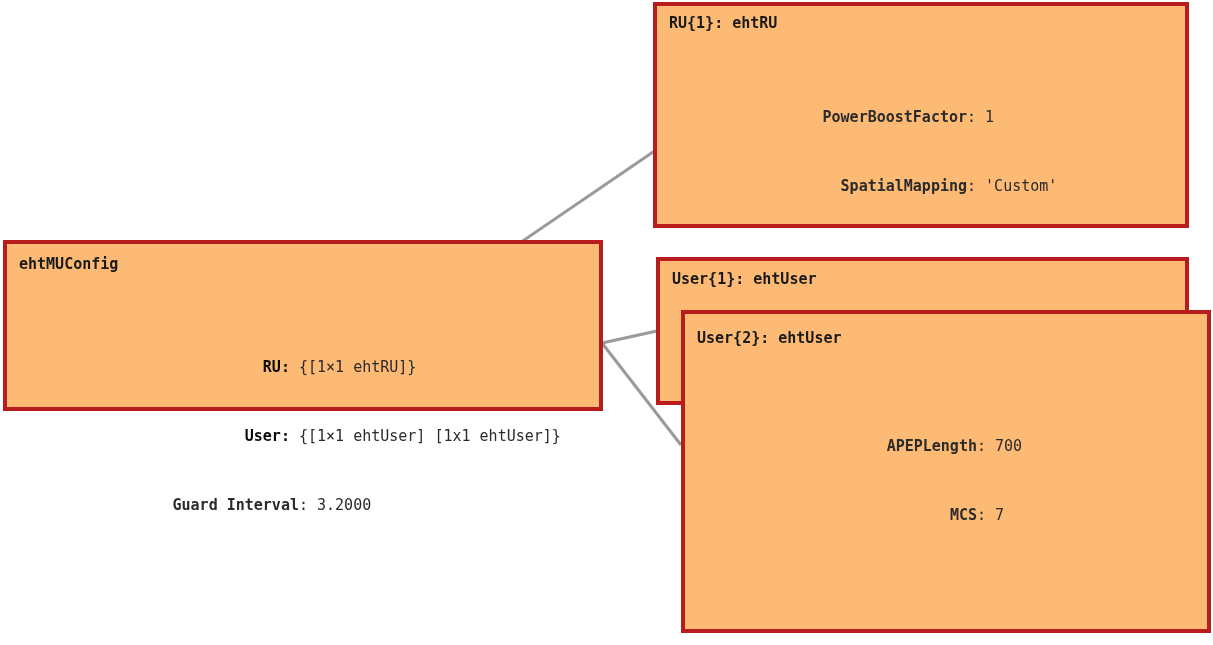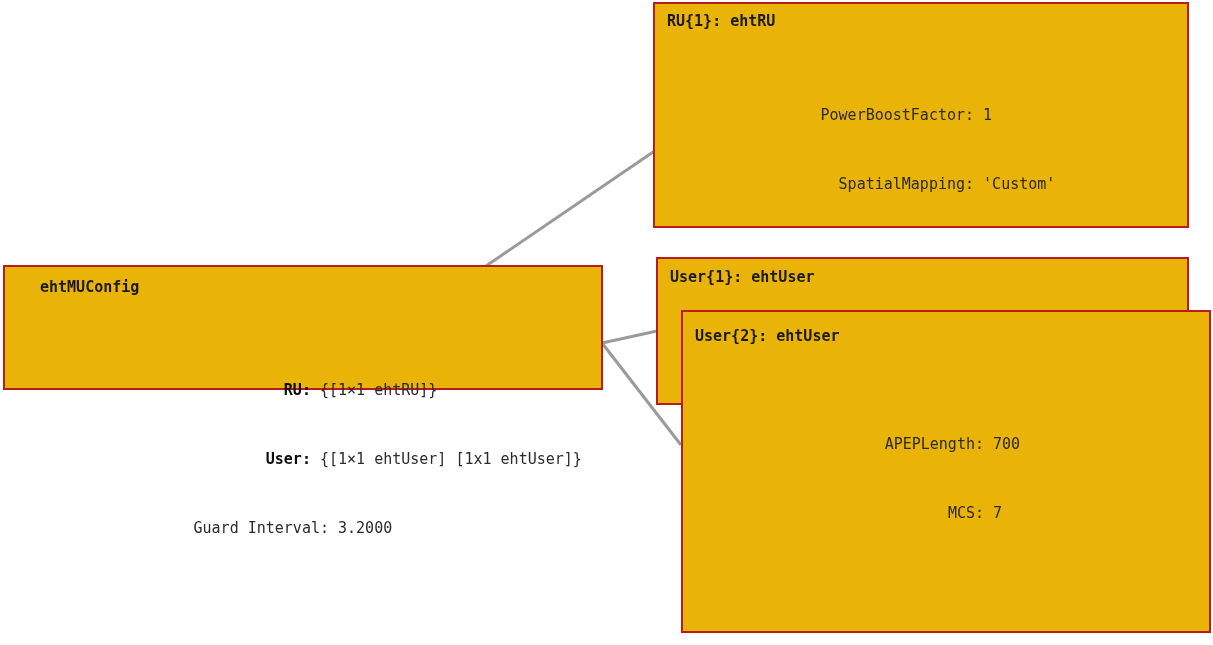--- a/index.html
+++ b/index.html
@@ -24,22 +24,22 @@
     left: 0; top: 0;
     width: 1213px;
     height: 645px;
     z-index: 1;
     pointer-events: none;
   }
 
   
   .obj-box {
     position: absolute;
-    background: #eab308;
-    border: 2px solid #b91c1c;
+    background: #fdba74;
+    border: 4px solid #b91c1c;
     box-sizing: border-box;
     z-index: 2;
   }
   .obj-box.stacked-front { z-index: 4; }
   .obj-box.stacked-back  { z-index: 3; }
 
   .box-inner {
     position: relative;
     width: 100%;
     height: 100%;
@@ -62,21 +62,21 @@
     font-size: 15px;
     line-height: 23px;
     color: #2b2b2b;
   }
   .prop-row {
     display: block;
     white-space: pre;
     height: 23px;
   }
   .prop-name {
-    font-weight: normal;
+    font-weight: bold;
     color: #2b2b2b;
   }
   .prop-name.link {
     font-weight: bold;
     color: #0b0b0b;
   }
   .prop-val {
     color: #2b2b2b;
   }
   .section-label {
@@ -119,21 +119,21 @@
         <span class="prop-row">
           <span class="prop-name">                </span><span class="prop-name">Index</span><span>: </span><span class="prop-val">1</span>
         </span>
         <span class="prop-row">
           <span class="prop-name">          </span><span class="prop-name">UserNumbers</span><span>: </span><span class="prop-val">[1 2]</span>
         </span>
       </div>
     </div>
   </div>
 
-  <div class="obj-box" style="left:3px; top:265px; width:600px; height:125px;padding-left:23px;">
+  <div class="obj-box" style="left:3px; top:240px; width:600px; height:171px;">
     <div class="box-inner">
       <div class="hdr" style="left:12px; top:11px;">ehtMUConfig</div>
       <div class="prop-list" style="left:12px; top:43px;">
         <span class="prop-row">
           <span class="prop-name">                 </span><span class="prop-name link">RU</span><span class="prop-name link">: </span><span class="prop-val">{[1×1 ehtRU]}</span>
         </span>
         <span class="prop-row">
           <span class="prop-name">               </span><span class="prop-name link">User</span><span class="prop-name link">: </span><span class="prop-val">{[1×1 ehtUser] [1x1 ehtUser]}</span>
         </span>
         <span class="prop-row">

